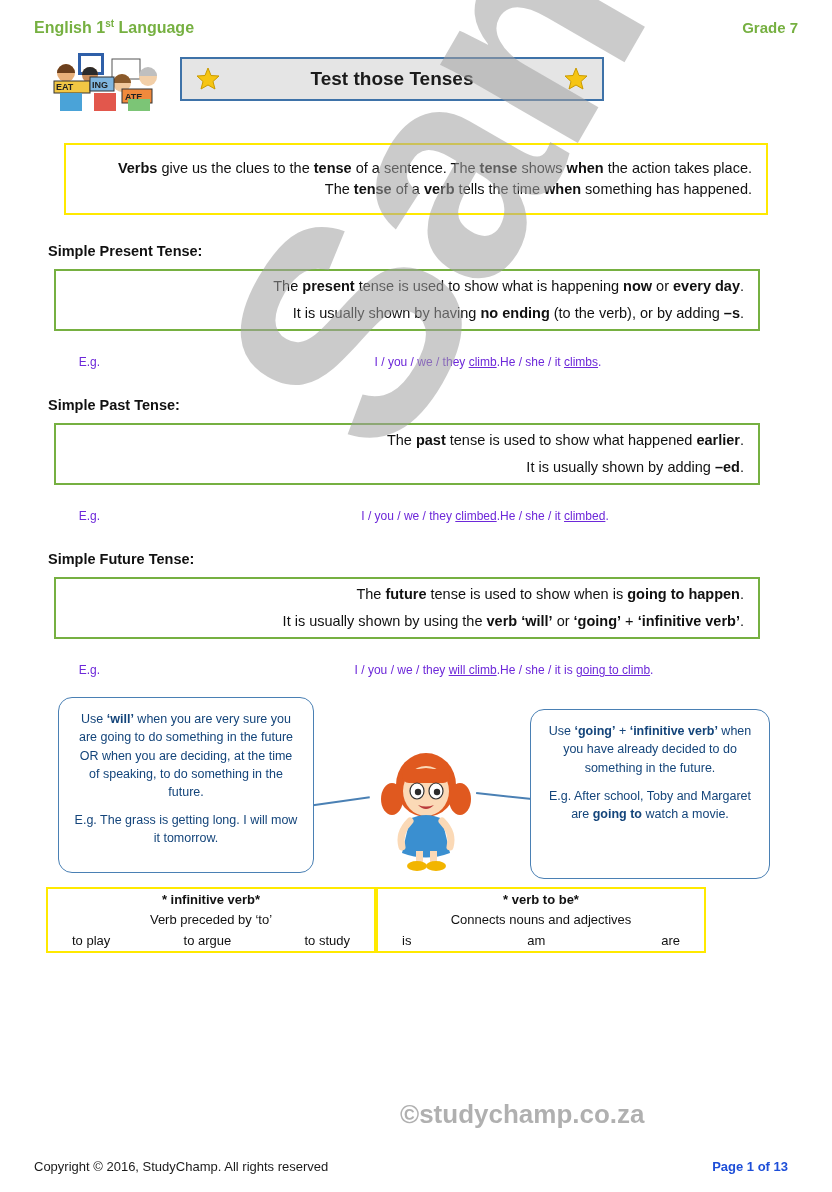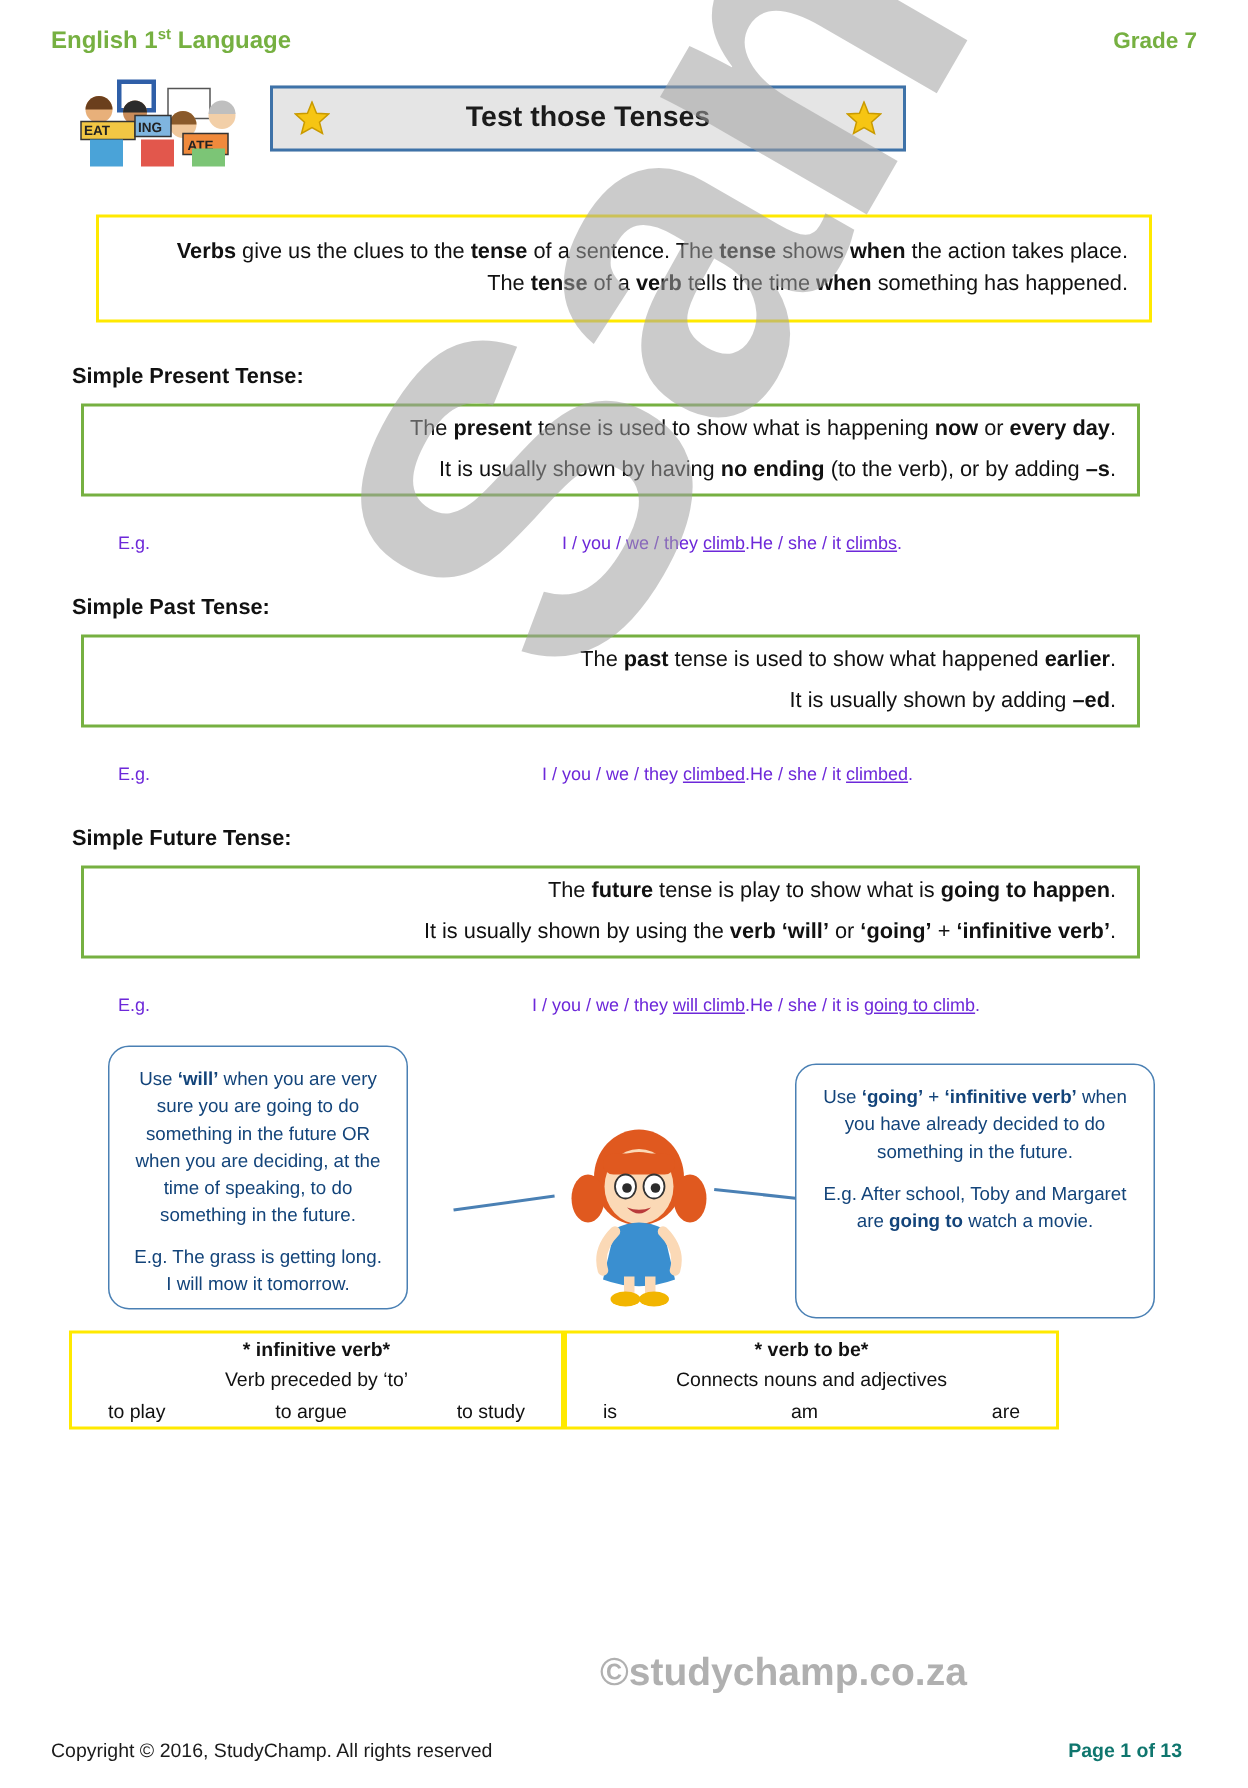--- a/index.html
+++ b/index.html
@@ -142,23 +142,23 @@
     border-radius: 14px;
     background: #fff;
     color: #13447a;
     font-size: 12.5px;
     line-height: 1.45;
     text-align: center;
     padding: 12px 14px;
     box-sizing: border-box;
   }
   .bubble-left {
-    left: 38px;
+    left: 24px;
     top: 6px;
-    width: 200px;
+    width: 256px;
     height: 176px;
   }
   .bubble-right {
     right: 28px;
     top: 18px;
     width: 240px;
     height: 170px;
   }
   .bubble p { margin: 0 0 10px 0; }
   .bubble p:last-child { margin-bottom: 0; }
@@ -205,21 +205,21 @@
   .footer {
     position: absolute;
     left: 34px;
     right: 44px;
     bottom: 18px;
     display: flex;
     justify-content: space-between;
     font-size: 13px;
     color: #1b1b1b;
   }
-  .footer-right { color: #0f766e; font-weight: bold; }
+  .footer-right { color: #1d4ed8; font-weight: bold; }
 
   
   .wm-sample {
     position: absolute;
     left: 0; top: 0;
     width: 832px; height: 1192px;
     pointer-events: none;
     z-index: 5;
   }
   .wm-sample span {
@@ -342,21 +342,21 @@
       <span>I / you / we / they </span><u>climbed</u><span>.</span>
     </div>
     <div class="eg-right">
       <span>He / she / it </span><u>climbed</u><span>.</span>
     </div>
   </div>
 
   <div class="section-label">Simple Future Tense:</div>
   <div class="green-box rule-box">
     <div>
-      <span>The </span><b>future</b><span> tense is play to show what is </span><b>going to happen</b><span>.</span>
+      <span>The </span><b>future</b><span> tense is used to show when is </span><b>going to happen</b><span>.</span>
     </div>
     <div>
       <span>It is usually shown by using the </span><b>verb</b><b> ‘will’</b><span> or </span><b>‘going’</b><span> + </span><b>‘infinitive verb’</b><span>.</span>
     </div>
   </div>
   <div class="eg-row">
     <div class="eg-label">E.g.</div>
     <div class="eg-left">
       <span>I / you / we / they </span><u>will climb</u><span>.</span>
     </div>

